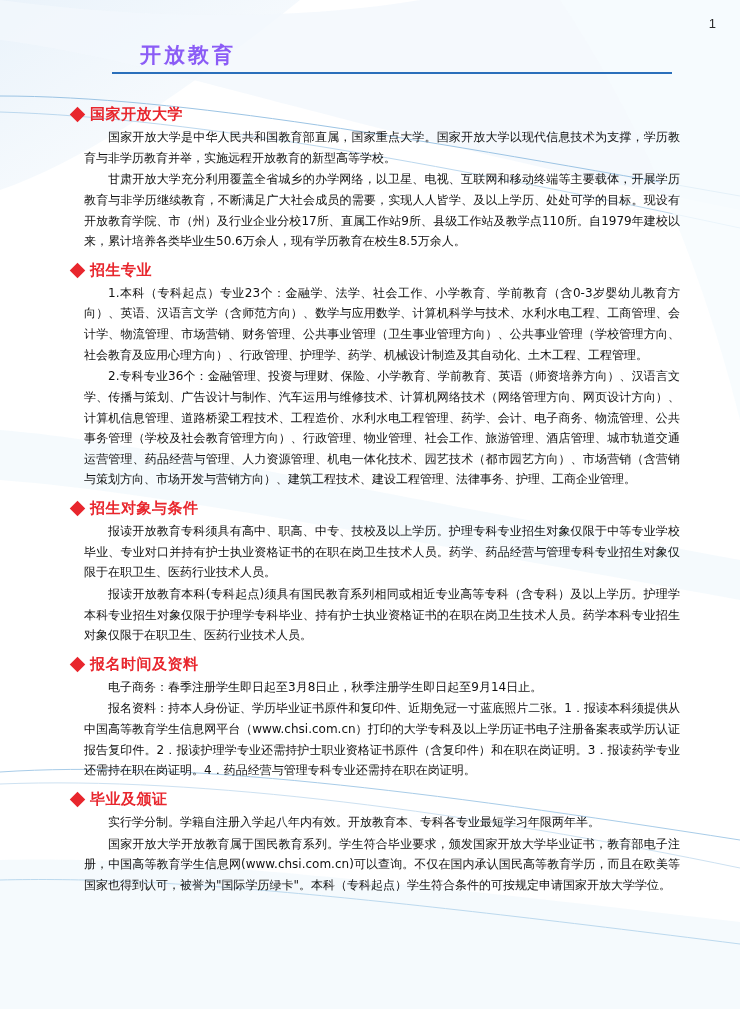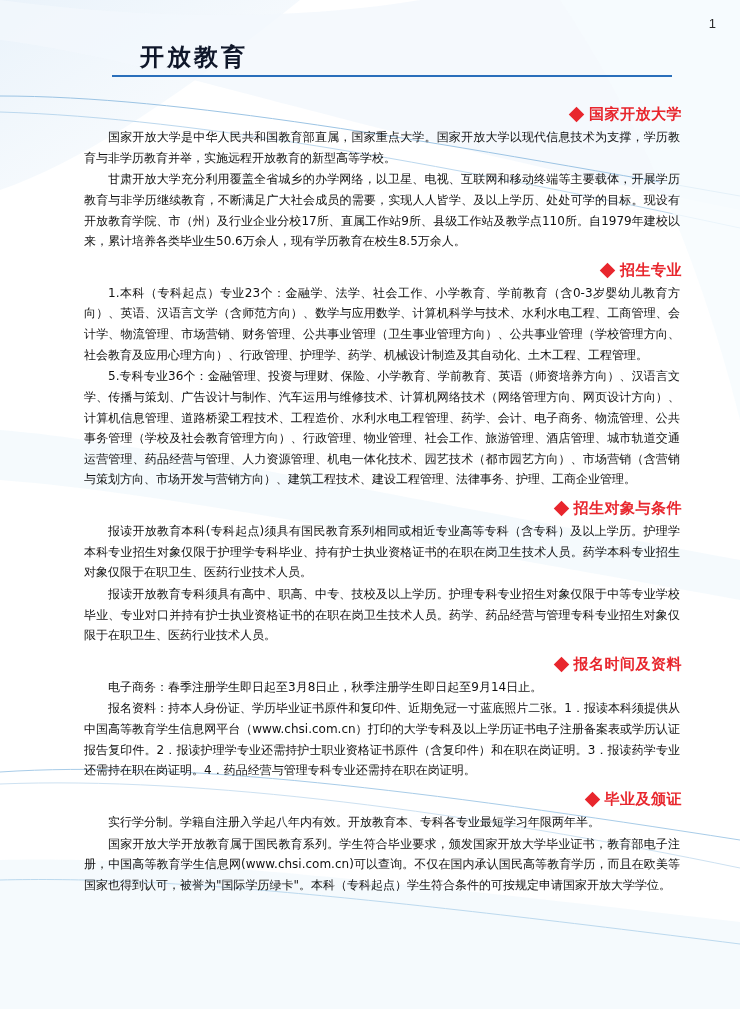--- a/index.html
+++ b/index.html
@@ -37,22 +37,22 @@
     z-index: 3;
   }
   .title-block {
     position: absolute;
     top: 44px;
     left: 112px;
     width: 560px;
     z-index: 3;
   }
   .doc-title {
-    font-size: 24px;
-    color: #0f172a;
+    font-size: 21px;
+    color: #8b5cf6;
     letter-spacing: 3px;
     font-weight: bold;
     font-family: "DejaVu Sans", "Liberation Sans", sans-serif;
     line-height: 1.1;
     padding-left: 28px;
   }
   .title-rule {
     margin-top: 5px;
     height: 2px;
     background: #2a6fbb;
@@ -66,21 +66,20 @@
     z-index: 3;
   }
   .section {
     margin-bottom: 2px;
   }
   .sec-head {
     display: flex;
     align-items: center;
     gap: 7px;
     margin: 9px 0 3px 0;
-    justify-content: flex-end;
   }
   .diamond {
     display: inline-block;
     width: 11px;
     height: 11px;
     background: #e8262d;
     transform: rotate(45deg);
     flex: 0 0 auto;
     margin-left: 2px;
   }
@@ -159,30 +158,30 @@
       <p class="para">国家开放大学是中华人民共和国教育部直属，国家重点大学。国家开放大学以现代信息技术为支撑，学历教育与非学历教育并举，实施远程开放教育的新型高等学校。</p>
       <p class="para">甘肃开放大学充分利用覆盖全省城乡的办学网络，以卫星、电视、互联网和移动终端等主要载体，开展学历教育与非学历继续教育，不断满足广大社会成员的需要，实现人人皆学、及以上学历、处处可学的目标。现设有开放教育学院、市（州）及行业企业分校17所、直属工作站9所、县级工作站及教学点110所。自1979年建校以来，累计培养各类毕业生50.6万余人，现有学历教育在校生8.5万余人。</p>
     </div>
 
     <div class="section">
       <div class="sec-head">
         <span class="diamond"></span>
         <span class="sec-title">招生专业</span>
       </div>
       <p class="para">1.本科（专科起点）专业23个：金融学、法学、社会工作、小学教育、学前教育（含0-3岁婴幼儿教育方向）、英语、汉语言文学（含师范方向）、数学与应用数学、计算机科学与技术、水利水电工程、工商管理、会计学、物流管理、市场营销、财务管理、公共事业管理（卫生事业管理方向）、公共事业管理（学校管理方向、社会教育及应用心理方向）、行政管理、护理学、药学、机械设计制造及其自动化、土木工程、工程管理。</p>
-      <p class="para">5.专科专业36个：金融管理、投资与理财、保险、小学教育、学前教育、英语（师资培养方向）、汉语言文学、传播与策划、广告设计与制作、汽车运用与维修技术、计算机网络技术（网络管理方向、网页设计方向）、计算机信息管理、道路桥梁工程技术、工程造价、水利水电工程管理、药学、会计、电子商务、物流管理、公共事务管理（学校及社会教育管理方向）、行政管理、物业管理、社会工作、旅游管理、酒店管理、城市轨道交通运营管理、药品经营与管理、人力资源管理、机电一体化技术、园艺技术（都市园艺方向）、市场营销（含营销与策划方向、市场开发与营销方向）、建筑工程技术、建设工程管理、法律事务、护理、工商企业管理。</p>
+      <p class="para">2.专科专业36个：金融管理、投资与理财、保险、小学教育、学前教育、英语（师资培养方向）、汉语言文学、传播与策划、广告设计与制作、汽车运用与维修技术、计算机网络技术（网络管理方向、网页设计方向）、计算机信息管理、道路桥梁工程技术、工程造价、水利水电工程管理、药学、会计、电子商务、物流管理、公共事务管理（学校及社会教育管理方向）、行政管理、物业管理、社会工作、旅游管理、酒店管理、城市轨道交通运营管理、药品经营与管理、人力资源管理、机电一体化技术、园艺技术（都市园艺方向）、市场营销（含营销与策划方向、市场开发与营销方向）、建筑工程技术、建设工程管理、法律事务、护理、工商企业管理。</p>
     </div>
 
     <div class="section">
       <div class="sec-head">
         <span class="diamond"></span>
         <span class="sec-title">招生对象与条件</span>
       </div>
+      <p class="para">报读开放教育专科须具有高中、职高、中专、技校及以上学历。护理专科专业招生对象仅限于中等专业学校毕业、专业对口并持有护士执业资格证书的在职在岗卫生技术人员。药学、药品经营与管理专科专业招生对象仅限于在职卫生、医药行业技术人员。</p>
       <p class="para">报读开放教育本科(专科起点)须具有国民教育系列相同或相近专业高等专科（含专科）及以上学历。护理学本科专业招生对象仅限于护理学专科毕业、持有护士执业资格证书的在职在岗卫生技术人员。药学本科专业招生对象仅限于在职卫生、医药行业技术人员。</p>
-      <p class="para">报读开放教育专科须具有高中、职高、中专、技校及以上学历。护理专科专业招生对象仅限于中等专业学校毕业、专业对口并持有护士执业资格证书的在职在岗卫生技术人员。药学、药品经营与管理专科专业招生对象仅限于在职卫生、医药行业技术人员。</p>
     </div>
 
     <div class="section">
       <div class="sec-head">
         <span class="diamond"></span>
         <span class="sec-title">报名时间及资料</span>
       </div>
       <p class="para">电子商务：春季注册学生即日起至3月8日止，秋季注册学生即日起至9月14日止。</p>
       <p class="para">报名资料：持本人身份证、学历毕业证书原件和复印件、近期免冠一寸蓝底照片二张。1．报读本科须提供从中国高等教育学生信息网平台（www.chsi.com.cn）打印的大学专科及以上学历证书电子注册备案表或学历认证报告复印件。2．报读护理学专业还需持护士职业资格证书原件（含复印件）和在职在岗证明。3．报读药学专业还需持在职在岗证明。4．药品经营与管理专科专业还需持在职在岗证明。</p>
     </div>

